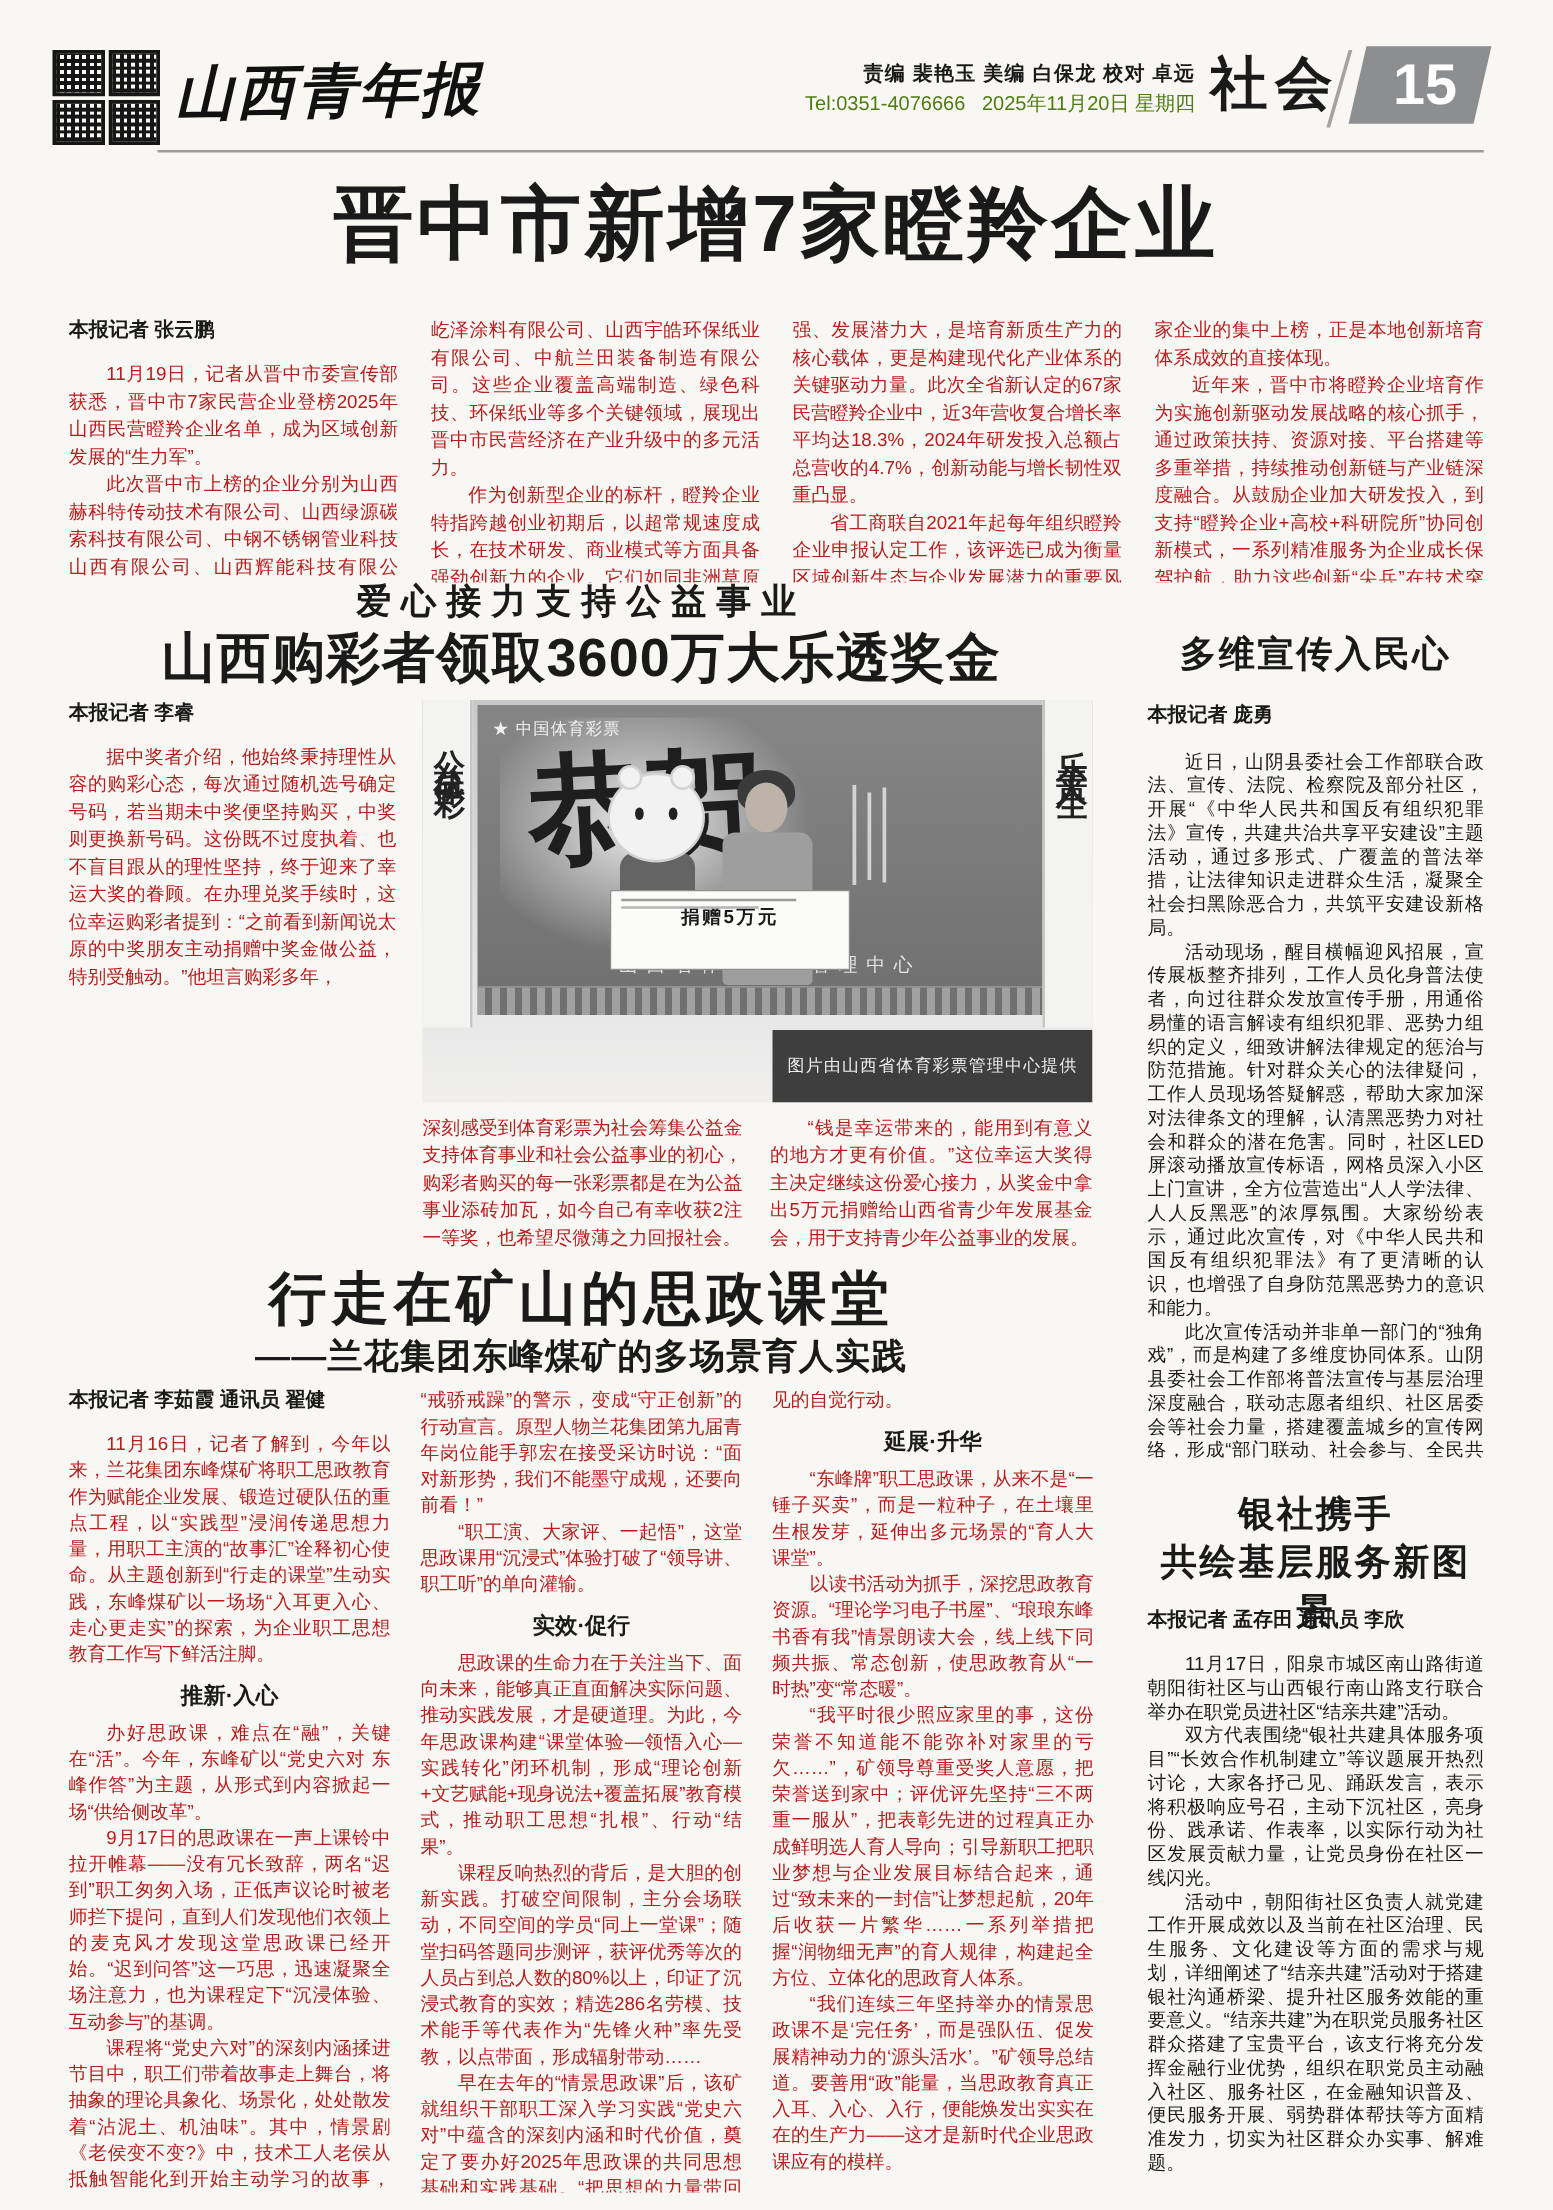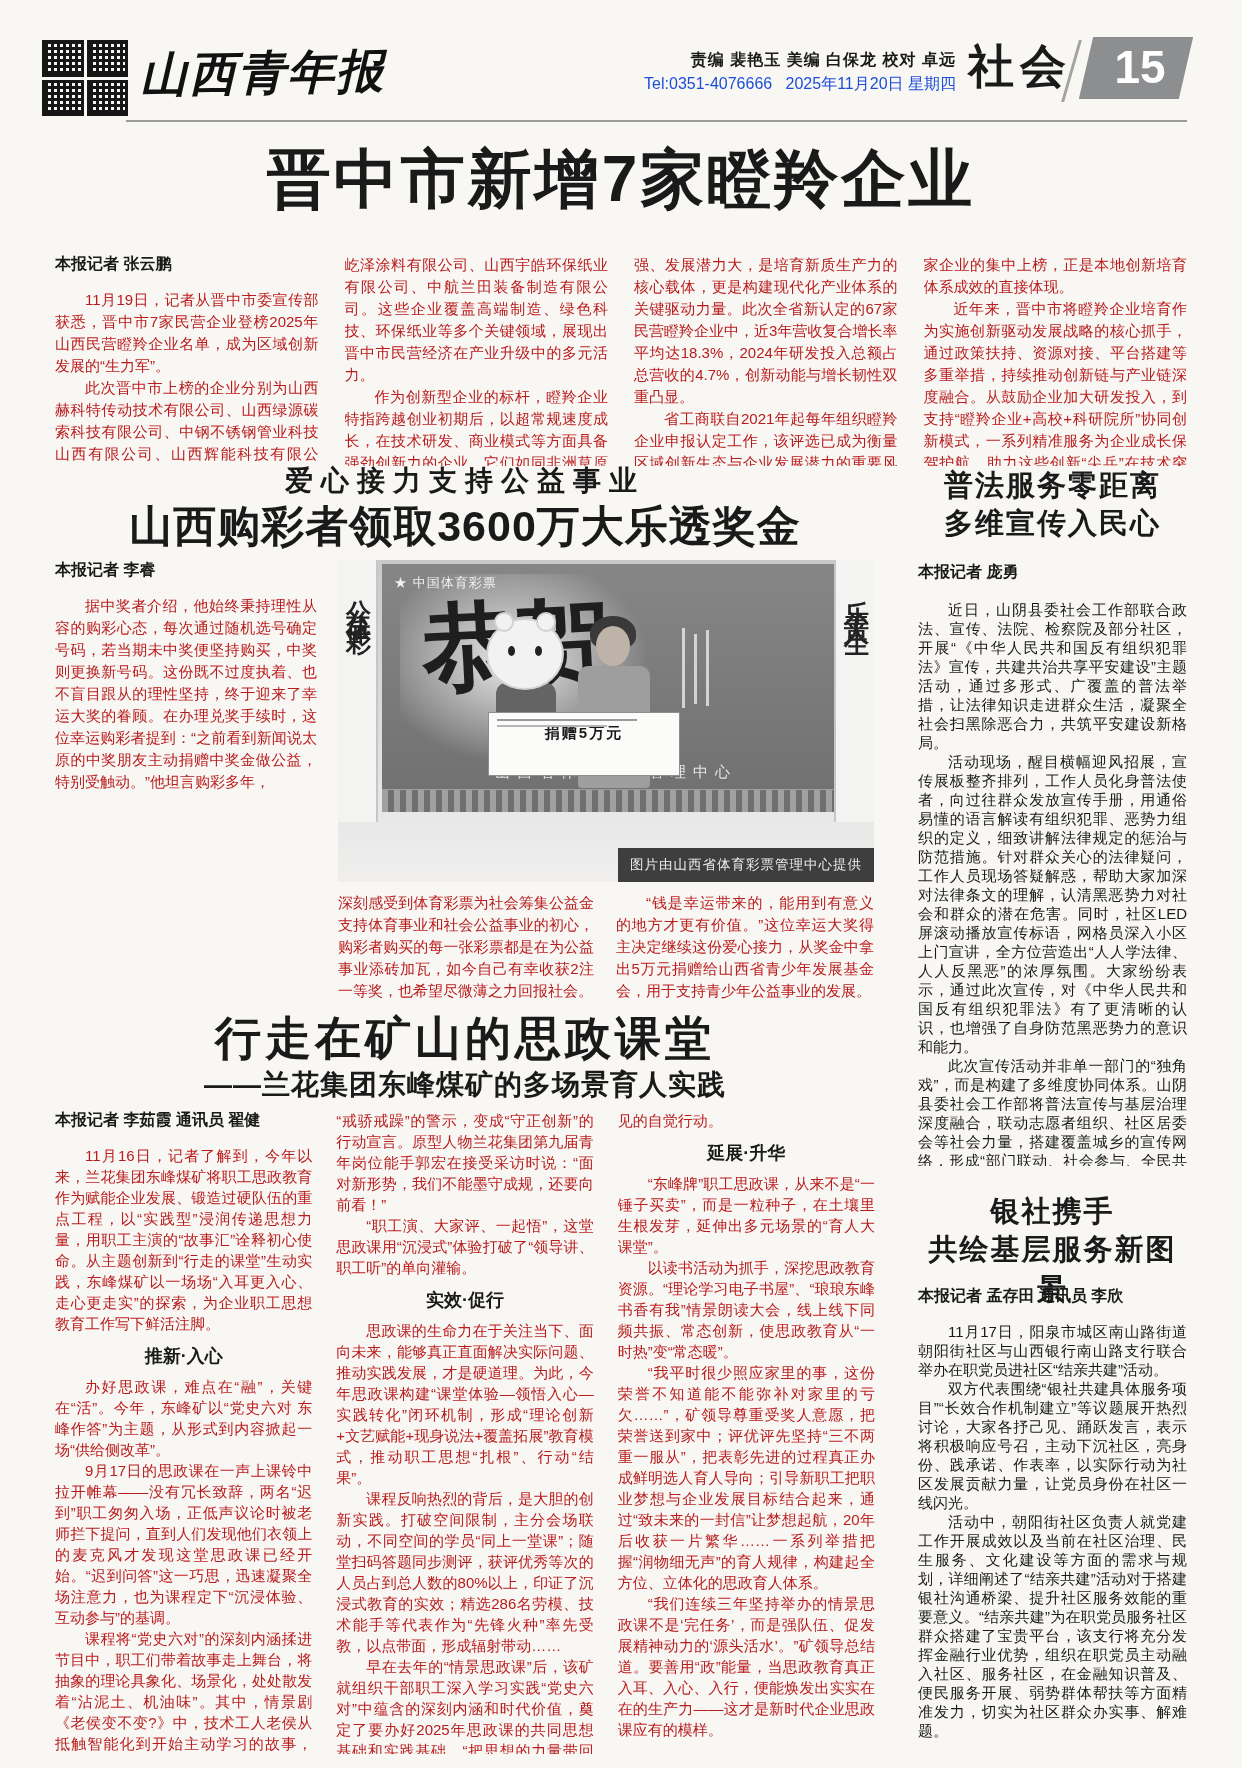--- a/index.html
+++ b/index.html
@@ -9,21 +9,21 @@
   
   .qr{left:42px;top:40px;width:86px;height:76px;display:grid;grid-template-columns:1fr 1fr;gap:3px;}
   .qrcell{background:
       repeating-linear-gradient(0deg,#161616 0 3px,transparent 3px 6px),
       repeating-linear-gradient(90deg,#161616 0 3px,#f8f7f4 3px 6px);
       border:3px solid #161616;}
   .masthead{left:140px;top:42px;font-family:"DejaVu Serif",serif;font-style:italic;
             font-weight:bold;font-size:47px;letter-spacing:2px;transform:rotate(-1deg);color:#111;}
   .headmeta{left:540px;top:48px;width:416px;text-align:right;line-height:24px;}
   .headmeta .l1{font-size:16px;font-weight:bold;letter-spacing:1px;}
-  .headmeta .l2{font-size:16px;color:#1d4ed8;}
+  .headmeta .l2{font-size:16px;color:#4d7c0f;}
   .section{left:968px;top:36px;font-size:46px;font-weight:800;letter-spacing:6px;}
   .slash{left:1070px;top:40px;width:3px;height:62px;background:#a3a3a3;transform:skewX(-16deg);}
   .pnbox{left:1086px;top:37px;width:100px;height:62px;background:#8d8e90;transform:skewX(-13deg);}
   .pn{left:1094px;top:40px;width:92px;text-align:center;font-size:46px;font-weight:800;color:#fff;}
   .hrule{left:126px;top:120px;width:1061px;height:2px;background:#9b9b9b;}
   
   .bt{font-size:15px;line-height:22px;text-align:justify;margin:0;color:#b91c1c;}
   .ind{text-indent:2em;}
   .byline{font-weight:bold;font-size:16px;margin:0 0 14px 0;}
   .col{flex:1;overflow:hidden;}
@@ -55,21 +55,21 @@
   .m-head{left:148px;top:58px;width:74px;height:68px;background:#f2f2f2;border:2px solid #d2d2d2;border-radius:50%;}
   .m-eye{top:26px;width:7px;height:10px;background:#222;border-radius:50%;}
   .m-ear{top:-8px;width:16px;height:16px;background:#f2f2f2;border:2px solid #d2d2d2;border-radius:50%;}
   .m-body{left:158px;top:122px;width:60px;height:92px;background:#646464;border-radius:12px;}
   .w-hair{left:252px;top:56px;width:46px;height:34px;background:#3a3a3a;border-radius:50% 50% 40% 40%;}
   .w-head{left:258px;top:66px;width:34px;height:40px;background:#beb3a8;border-radius:50%;}
   .w-body{left:240px;top:106px;width:72px;height:122px;background:#9e9e9e;border-radius:10px 10px 4px 4px;}
   .check{left:150px;top:152px;width:192px;height:64px;background:#fbfbfa;border:1px solid #8f8f8f;padding:5px 8px;box-sizing:border-box;}
   .check .amt{font-size:15px;font-weight:800;text-align:center;margin-top:6px;letter-spacing:2px;}
   .caption{right:0;bottom:0;height:26px;line-height:26px;background:rgba(38,38,38,.88);color:#eee;
-           font-size:13.5px;padding:4px 12px;letter-spacing:1px;margin-left:16px;}
+           font-size:13.5px;padding:16px 12px;letter-spacing:1px;margin-left:16px;}
   
   .mine-h{left:55px;top:1008px;width:820px;text-align:center;font-size:46px;font-weight:900;letter-spacing:4px;}
   .mine-sub{left:55px;top:1066px;width:820px;text-align:center;font-size:28px;font-weight:700;letter-spacing:1px;}
   .mine-body{left:55px;top:1110px;width:820px;height:644px;display:flex;gap:24px;overflow:hidden;}
   .mine-body .bt{font-size:15px;line-height:21px;}
   
   .rail-h{left:918px;width:269px;text-align:center;font-size:29px;font-weight:800;letter-spacing:2px;}
   .rail-by{left:918px;width:269px;font-weight:bold;font-size:16px;}
   .rail-body{left:918px;width:269px;overflow:hidden;}
 </style>
@@ -194,21 +194,20 @@
     <div class="col">
       <p class="bt">见的自觉行动。</p>
       <div class="sub">延展·升华</div>
       <p class="bt ind">“东峰牌”职工思政课，从来不是“一锤子买卖”，而是一粒种子，在土壤里生根发芽，延伸出多元场景的“育人大课堂”。</p>
       <p class="bt ind">以读书活动为抓手，深挖思政教育资源。“理论学习电子书屋”、“琅琅东峰 书香有我”情景朗读大会，线上线下同频共振、常态创新，使思政教育从“一时热”变“常态暖”。</p>
       <p class="bt ind">“我平时很少照应家里的事，这份荣誉不知道能不能弥补对家里的亏欠……”，矿领导尊重受奖人意愿，把荣誉送到家中；评优评先坚持“三不两重一服从”，把表彰先进的过程真正办成鲜明选人育人导向；引导新职工把职业梦想与企业发展目标结合起来，通过“致未来的一封信”让梦想起航，20年后收获一片繁华……一系列举措把握“润物细无声”的育人规律，构建起全方位、立体化的思政育人体系。</p>
       <p class="bt ind">“我们连续三年坚持举办的情景思政课不是‘完任务’，而是强队伍、促发展精神动力的‘源头活水’。”矿领导总结道。要善用“政”能量，当思政教育真正入耳、入心、入行，便能焕发出实实在在的生产力——这才是新时代企业思政课应有的模样。</p>
     </div>
   </div>
 
-  <div class="abs rail-h" style="top:466px;">普法服务零距离</div>
   <div class="abs rail-h" style="top:504px;">多维宣传入民心</div>
   <div class="abs rail-by" style="top:562px;">本报记者 庞勇</div>
   <div class="abs rail-body" style="top:600px;height:566px;">
     <p class="rt ind">近日，山阴县委社会工作部联合政法、宣传、法院、检察院及部分社区，开展“《中华人民共和国反有组织犯罪法》宣传，共建共治共享平安建设”主题活动，通过多形式、广覆盖的普法举措，让法律知识走进群众生活，凝聚全社会扫黑除恶合力，共筑平安建设新格局。</p>
     <p class="rt ind">活动现场，醒目横幅迎风招展，宣传展板整齐排列，工作人员化身普法使者，向过往群众发放宣传手册，用通俗易懂的语言解读有组织犯罪、恶势力组织的定义，细致讲解法律规定的惩治与防范措施。针对群众关心的法律疑问，工作人员现场答疑解惑，帮助大家加深对法律条文的理解，认清黑恶势力对社会和群众的潜在危害。同时，社区LED屏滚动播放宣传标语，网格员深入小区上门宣讲，全方位营造出“人人学法律、人人反黑恶”的浓厚氛围。大家纷纷表示，通过此次宣传，对《中华人民共和国反有组织犯罪法》有了更清晰的认识，也增强了自身防范黑恶势力的意识和能力。</p>
     <p class="rt ind">此次宣传活动并非单一部门的“独角戏”，而是构建了多维度协同体系。山阴县委社会工作部将普法宣传与基层治理深度融合，联动志愿者组织、社区居委会等社会力量，搭建覆盖城乡的宣传网络，形成“部门联动、社会参与、全民共建”的宣传合力。</p>
   </div>
 
   <div class="abs rail-h" style="top:1192px;">银社携手</div>
   <div class="abs rail-h" style="top:1230px;font-family:Liberation Serif, serif;">共绘基层服务新图景</div>

